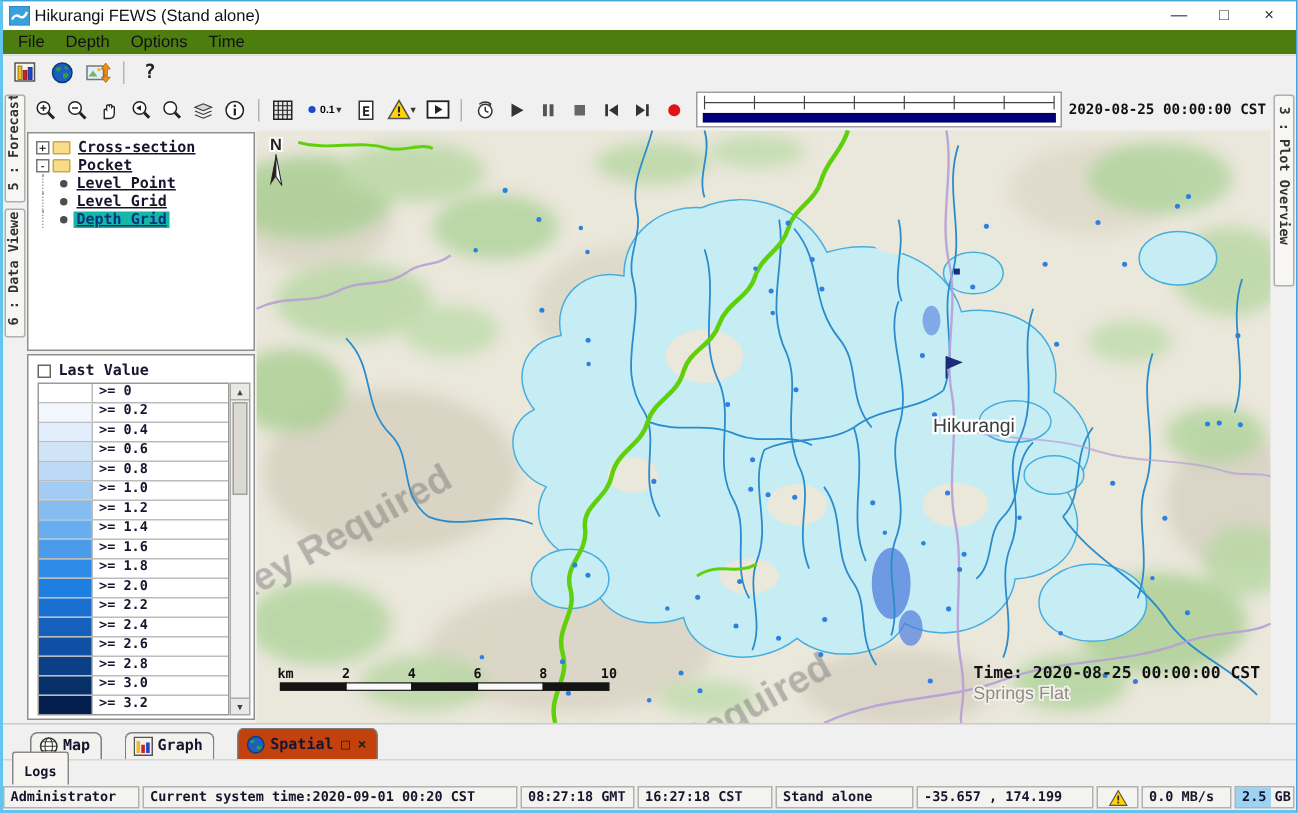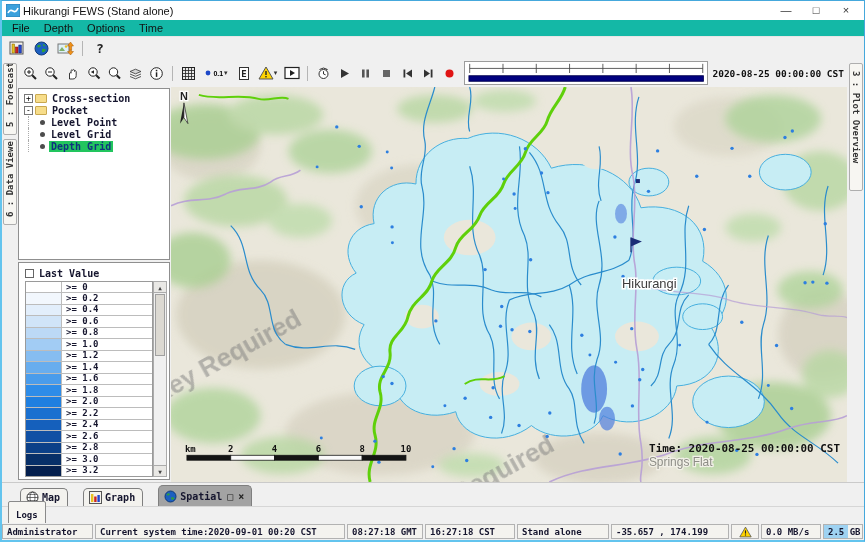--- a/index.html
+++ b/index.html
@@ -5,21 +5,21 @@
   html,body{margin:0;padding:0;background:#9a9a9a;}
   *{box-sizing:border-box;}
   .win{width:865px;height:542px;background:#f0f0f0;border:1px solid #45a8dc;border-left:2px solid #63c4ee;border-bottom:2px solid #63c4ee;
        display:flex;flex-direction:column;font-family:"Liberation Sans",sans-serif;position:relative;overflow:hidden;}
   
   .titlebar{height:19px;background:#fff;display:flex;align-items:center;padding:0 3px;font-size:11px;color:#111;flex:0 0 auto;}
   .appicon{width:14px;height:13px;margin:0 3px 0 1px;flex:0 0 auto;}
   .wctl{margin-left:auto;display:flex;}
   .wctl span{width:30px;text-align:center;line-height:19px;font-size:11px;color:#333;}
   
-  .menubar{height:17px;background:#14b8a6;display:flex;align-items:center;font-size:11px;padding-left:3px;border-bottom:1px solid #e6e6e6;flex:0 0 auto;}
+  .menubar{height:17px;background:#4d7c0f;display:flex;align-items:center;font-size:11px;padding-left:3px;border-bottom:1px solid #e6e6e6;flex:0 0 auto;}
   .menu-item{padding:0 7px;color:#111;}
   
   .toolbar1{height:22px;background:#f0f0f0;display:flex;align-items:center;padding-left:3px;flex:0 0 auto;}
   .tb1{width:24px;height:20px;display:flex;align-items:center;justify-content:center;border:none;background:transparent;padding:0;}
   .sep{width:1px;height:15px;background:#b5b5b5;margin:0 5px;flex:0 0 auto;}
   .helpq{font-family:"DejaVu Sans Mono",monospace;font-weight:bold;font-size:13px;color:#222;}
   
   .main{flex:1 1 auto;display:flex;min-height:0;}
   .lstrip{width:15px;background:#f0f0f0;display:flex;flex-direction:column;align-items:center;padding-top:4px;gap:4px;flex:0 0 auto;}
   .rstrip{width:17px;background:#f0f0f0;display:flex;flex-direction:column;align-items:center;padding-top:4px;flex:0 0 auto;}
@@ -40,43 +40,43 @@
   
   .content{flex:1 1 auto;display:flex;min-height:0;}
   .leftpanel{width:154px;display:flex;flex-direction:column;background:#f0f0f0;flex:0 0 auto;}
   .tree{flex:1 1 auto;background:#fff;border:1px solid #8f8f8f;margin:1px 1px 2px 1px;overflow:hidden;
         font-family:"DejaVu Sans Mono",monospace;font-size:10px;font-weight:bold;padding-top:3px;}
   .trow{display:flex;align-items:center;height:12px;padding-left:5px;}
   .texp{width:9px;height:9px;border:1px solid #777;background:#fff;font-size:8px;line-height:7px;text-align:center;font-weight:normal;margin-right:2px;flex:0 0 auto;}
   .tfolder{width:12px;height:9px;background:#f7dd8a;border:1px solid #c9a850;border-radius:1px;margin-right:3px;flex:0 0 auto;}
   .tindent{width:9px;height:12px;border-left:1px dotted #aaa;margin-left:4px;flex:0 0 auto;}
   .tbullet{width:5px;height:5px;border-radius:50%;background:#4d4d4d;margin:0 4px 0 3px;flex:0 0 auto;}
-  .tlabel{padding:0 2px;color:#15152e;white-space:nowrap;}
-  .tlabel.sel{background:#22c55e;color:#10327e;}
-  .legend{height:218px;background:#fff;border:1px solid #8f8f8f;margin:0 1px 2px 1px;display:flex;flex-direction:column;
+  .tlabel{padding:0 2px;color:#15152e;white-space:nowrap;text-decoration:underline;}
+  .tlabel.sel{background:#14b8a6;color:#10327e;}
+  .legend{height:244px;background:#fff;border:1px solid #8f8f8f;margin:0 1px 2px 1px;display:flex;flex-direction:column;
           font-family:"DejaVu Sans Mono",monospace;font-weight:bold;flex:0 0 auto;}
   .lv{display:flex;align-items:center;gap:5px;height:17px;padding:3px 4px 0 6px;font-size:10px;color:#15152e;}
   .cb{width:9px;height:9px;border:1px solid #666;background:#fff;flex:0 0 auto;}
   .legend-body{flex:1 1 auto;display:flex;min-height:0;padding:1px 2px 2px 6px;}
   .legend-table{flex:1 1 auto;border:1px solid #9a9a9a;display:flex;flex-direction:column;min-width:0;}
   .legend-row{flex:1 1 auto;display:flex;border-bottom:1px solid #bcbcbc;min-height:0;}
   .legend-row:last-child{border-bottom:none;}
   .legend-swatch{width:36px;border-right:1px solid #bcbcbc;flex:0 0 auto;}
   .legend-label{flex:1;padding-left:4px;font-size:9px;line-height:1.05;color:#15152e;white-space:nowrap;overflow:hidden;display:flex;align-items:center;}
   .vscroll{width:14px;background:#f0f0f0;border:1px solid #ababab;display:flex;flex-direction:column;flex:0 0 auto;}
   .sarr{height:11px;background:#e9e8e5;border-bottom:1px solid #ababab;font-size:6px;text-align:center;line-height:11px;color:#444;flex:0 0 auto;}
   .sarr.dn{margin-top:auto;border-top:1px solid #ababab;border-bottom:none;}
   .sthumb{height:62px;background:#dcd9d2;border:1px solid #a0a0a0;margin:1px;flex:0 0 auto;}
   .map{flex:1 1 auto;position:relative;min-width:0;overflow:hidden;background:#eae7db;}
   .map svg{display:block;width:100%;height:100%;}
   
   .tabbar{height:24px;background:#f0f0f0;border-top:1px solid #cacaca;display:flex;align-items:flex-end;gap:3px;padding:0 0 0 6px;flex:0 0 auto;}
   .tab{display:flex;align-items:center;gap:3px;border:1px solid #7f7f7f;border-bottom:none;border-radius:5px 5px 0 0;
        background:#f3f2ee;height:18px;padding:1px 7px 1px 5px;font-family:"DejaVu Sans Mono",monospace;font-size:10px;font-weight:bold;color:#15152e;margin-left:12px;}
-  .tab.active{height:21px;background:#a3a3a3;text-align:center;}
+  .tab.active{height:21px;background:#c2410c;text-align:center;}
   .tabx{font-size:10px;margin-left:2px;color:#222;}
   .logsrow{height:17px;background:#f0f0f0;display:flex;align-items:center;padding-left:6px;border-top:1px solid #d6d6d6;flex:0 0 auto;}
   .logsbtn{font-family:"DejaVu Sans Mono",monospace;font-size:9px;font-weight:bold;color:#15152e;background:#f6f5f1;
            border:1px solid #8a8a8a;border-radius:2px;height:29px;line-height:11px;padding:0 7px;}
   
   .statusbar{height:17px;background:#f0f0f0;display:flex;gap:2px;padding:1px 1px 1px 0;font-family:"DejaVu Sans Mono",monospace;
              font-size:9px;font-weight:bold;color:#15152e;flex:0 0 auto;}
   .scell{border:1px solid #b2b2b2;background:#f4f3ef;display:flex;align-items:center;padding:0 4px;white-space:nowrap;overflow:hidden;flex:0 0 auto;}
   .c-user{width:91px;} .c-systime{flex:1 1 auto;min-width:0;} .c-gmt{width:76px;} .c-local{width:90px;}
   .c-mode{width:92px;} .c-coords{width:118px;text-align:center;} .c-warn{width:28px;justify-content:center;padding:0;}

